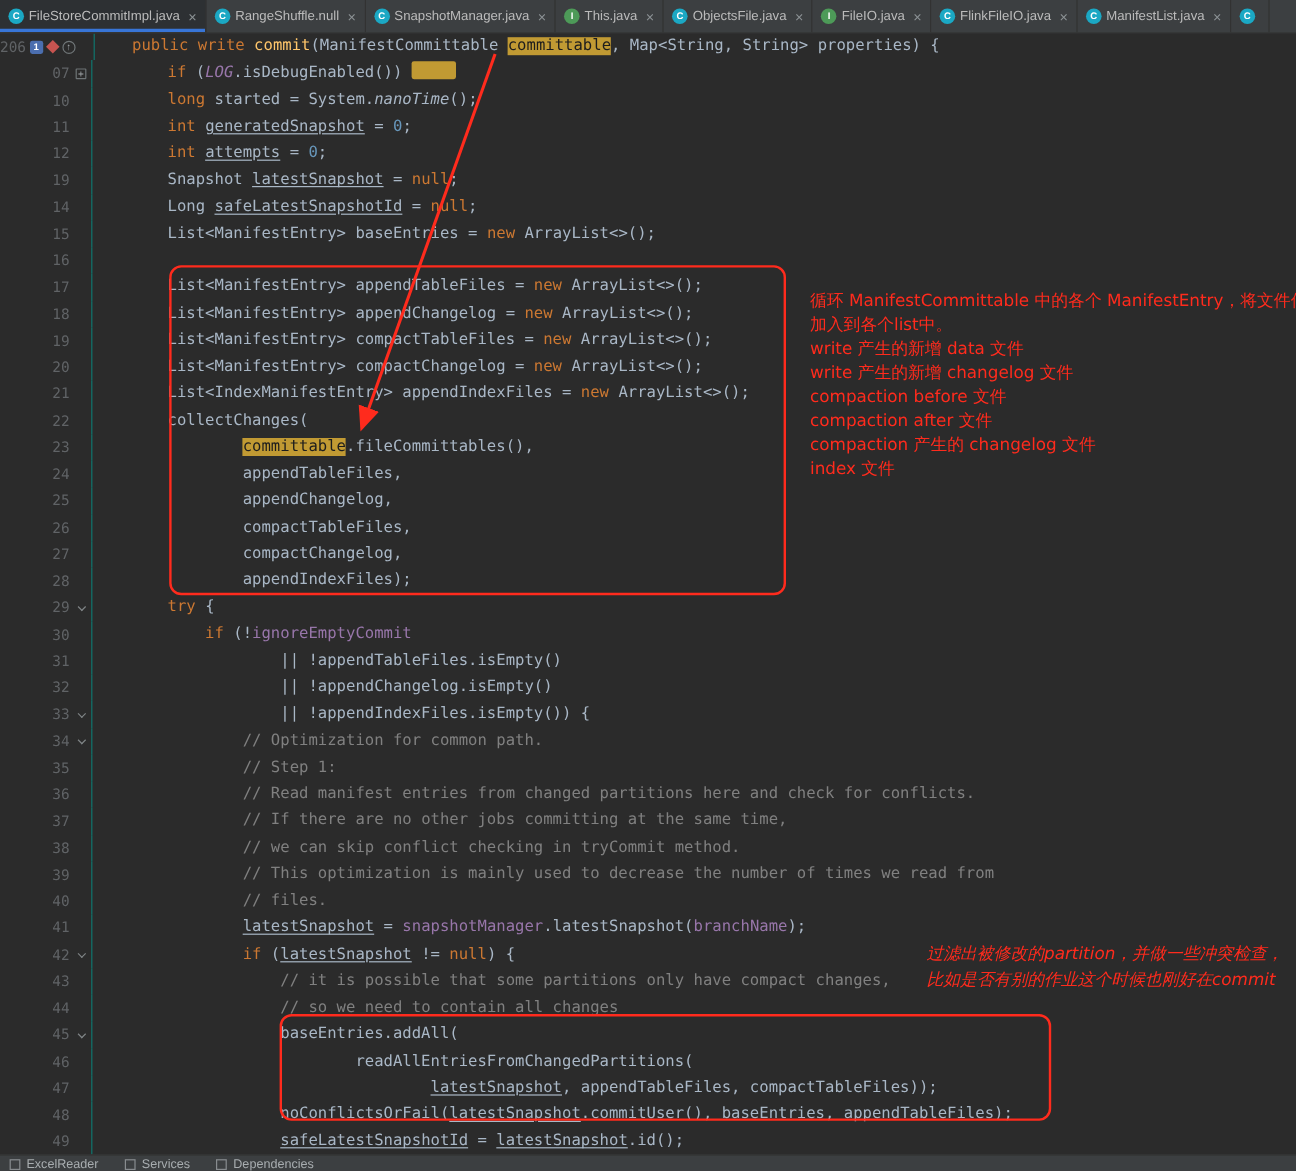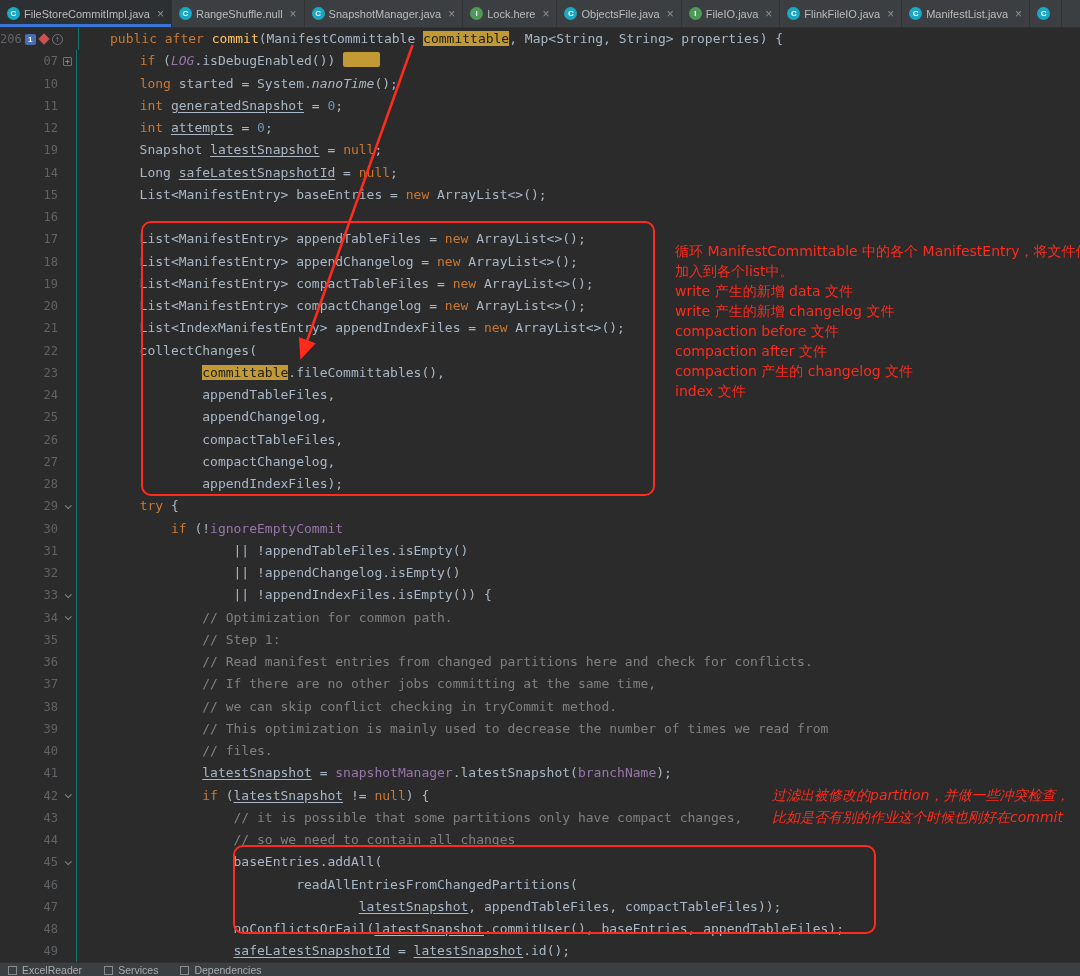--- a/index.html
+++ b/index.html
@@ -88,21 +88,21 @@
         <span class="tlabel">RangeShuffle.null</span>
         <span class="tclose">×</span>
       </div>
       <div class="tab">
         <span class="ficon class">C</span>
         <span class="tlabel">SnapshotManager.java</span>
         <span class="tclose">×</span>
       </div>
       <div class="tab">
         <span class="ficon interface">I</span>
-        <span class="tlabel">Lock.here</span>
+        <span class="tlabel">This.java</span>
         <span class="tclose">×</span>
       </div>
       <div class="tab">
         <span class="ficon class">C</span>
         <span class="tlabel">ObjectsFile.java</span>
         <span class="tclose">×</span>
       </div>
       <div class="tab">
         <span class="ficon interface">I</span>
         <span class="tlabel">FileIO.java</span>
@@ -129,21 +129,21 @@
         <div class="row">
           <div class="gutter">
             <span class="lnum">206</span>
             <span class="gmarks">
               <span class="mk-bm">1</span>
               <span class="mk-dm"></span>
               <span class="mk-ov">↑</span>
             </span>
             <span class="fold"></span>
           </div>
-          <pre class="code"><span class="t-d">    </span><span class="t-k">public after </span><span class="t-m">commit</span><span class="t-d">(ManifestCommittable </span><span class="t-h">committable</span><span class="t-d">, Map&lt;String, String&gt; properties) {</span></pre>
+          <pre class="code"><span class="t-d">    </span><span class="t-k">public write </span><span class="t-m">commit</span><span class="t-d">(ManifestCommittable </span><span class="t-h">committable</span><span class="t-d">, Map&lt;String, String&gt; properties) {</span></pre>
         </div>
         <div class="row">
           <div class="gutter">
             <span class="lnum">07</span>
             <span class="gmarks"></span>
             <span class="fold">
               <span class="fplus">+</span>
             </span>
           </div>
           <pre class="code"><span class="t-d">        </span><span class="t-k">if </span><span class="t-d">(</span><span class="t-s">LOG</span><span class="t-d">.isDebugEnabled()) </span><span class="fold-box"></span></pre>

